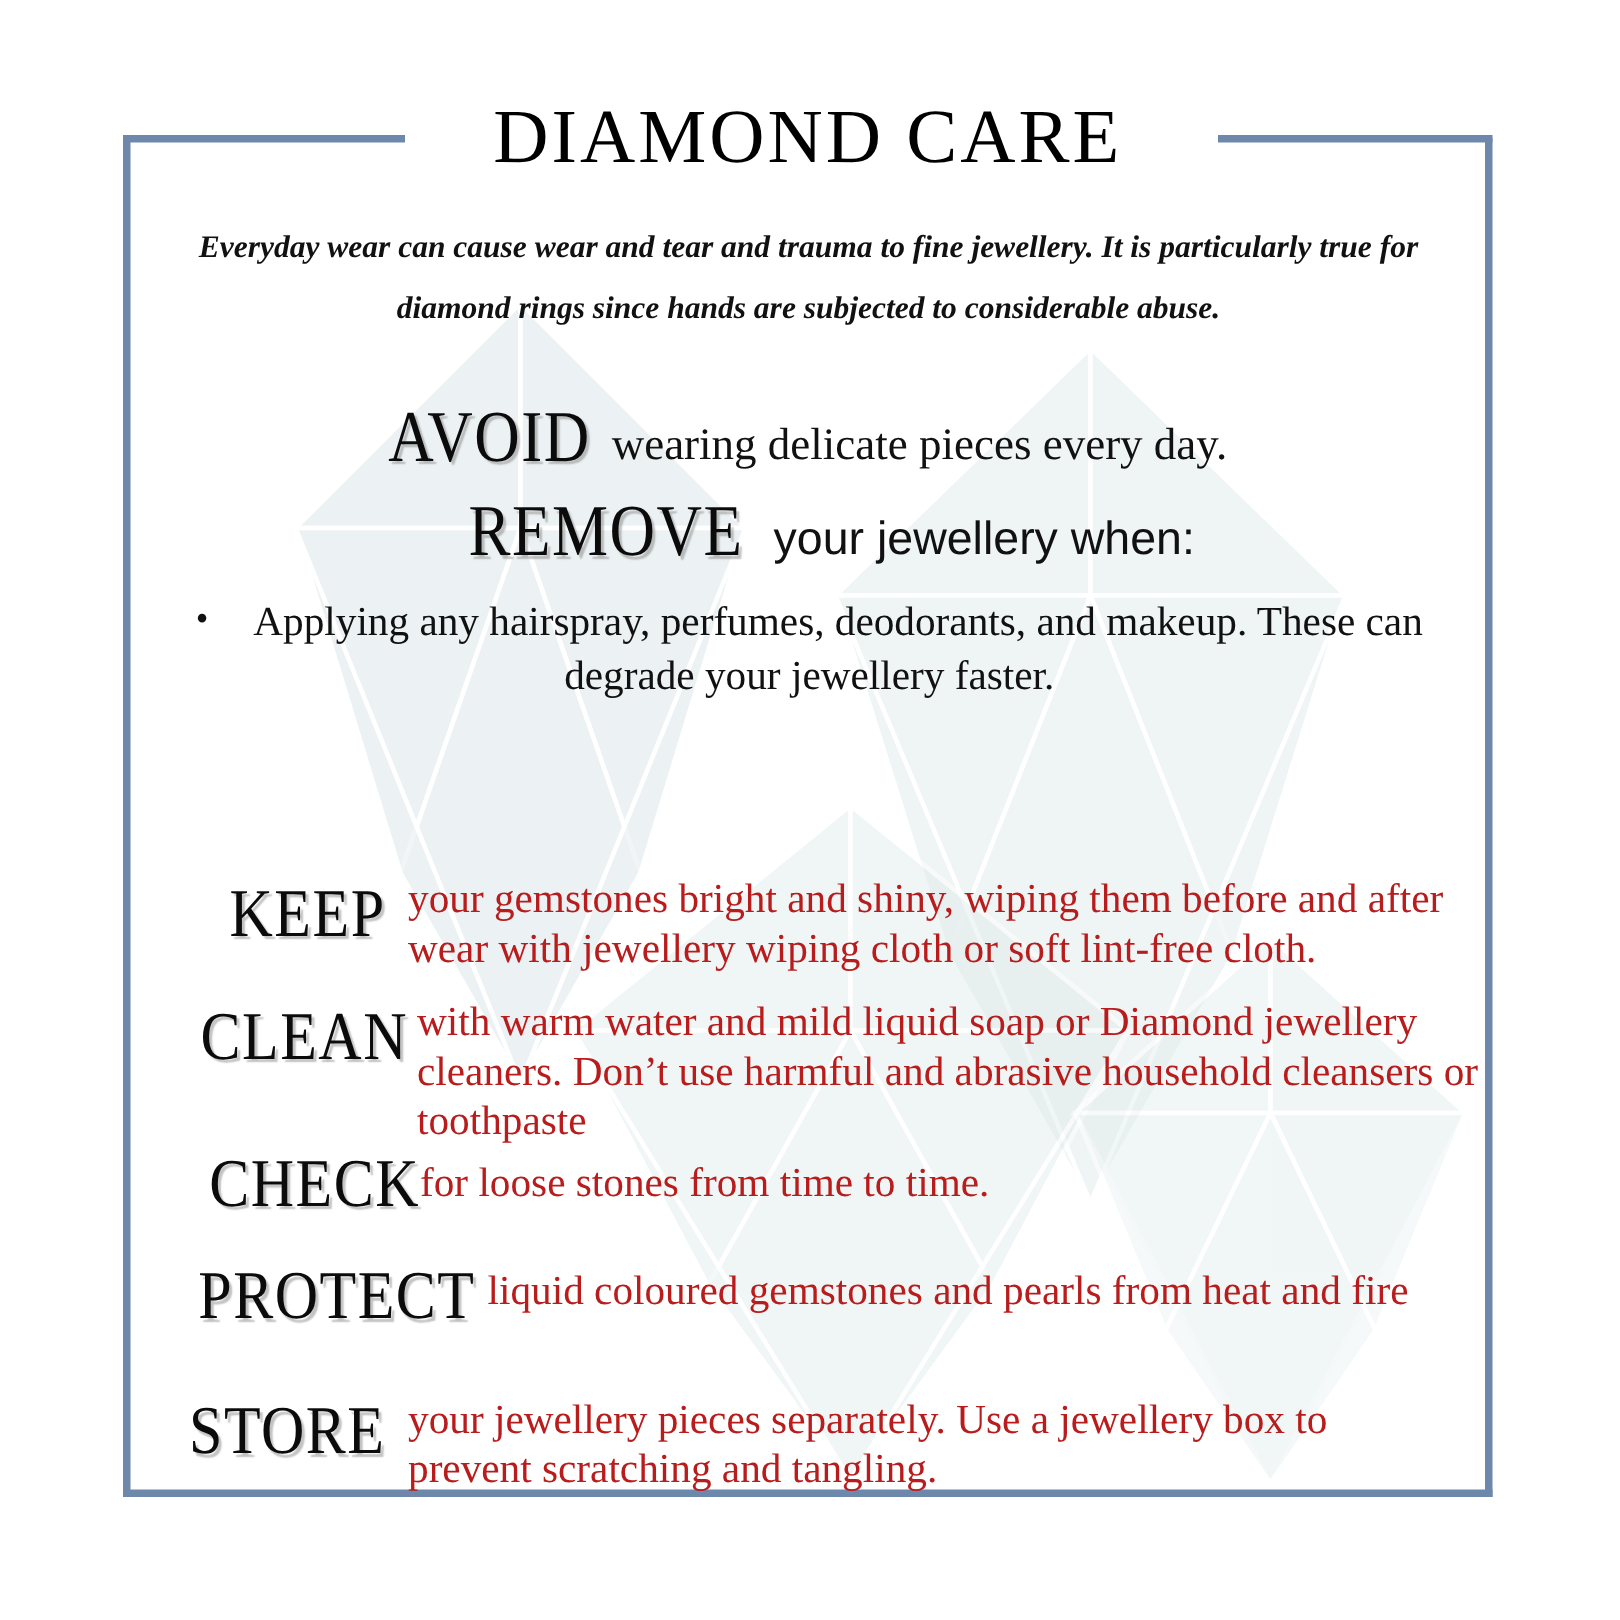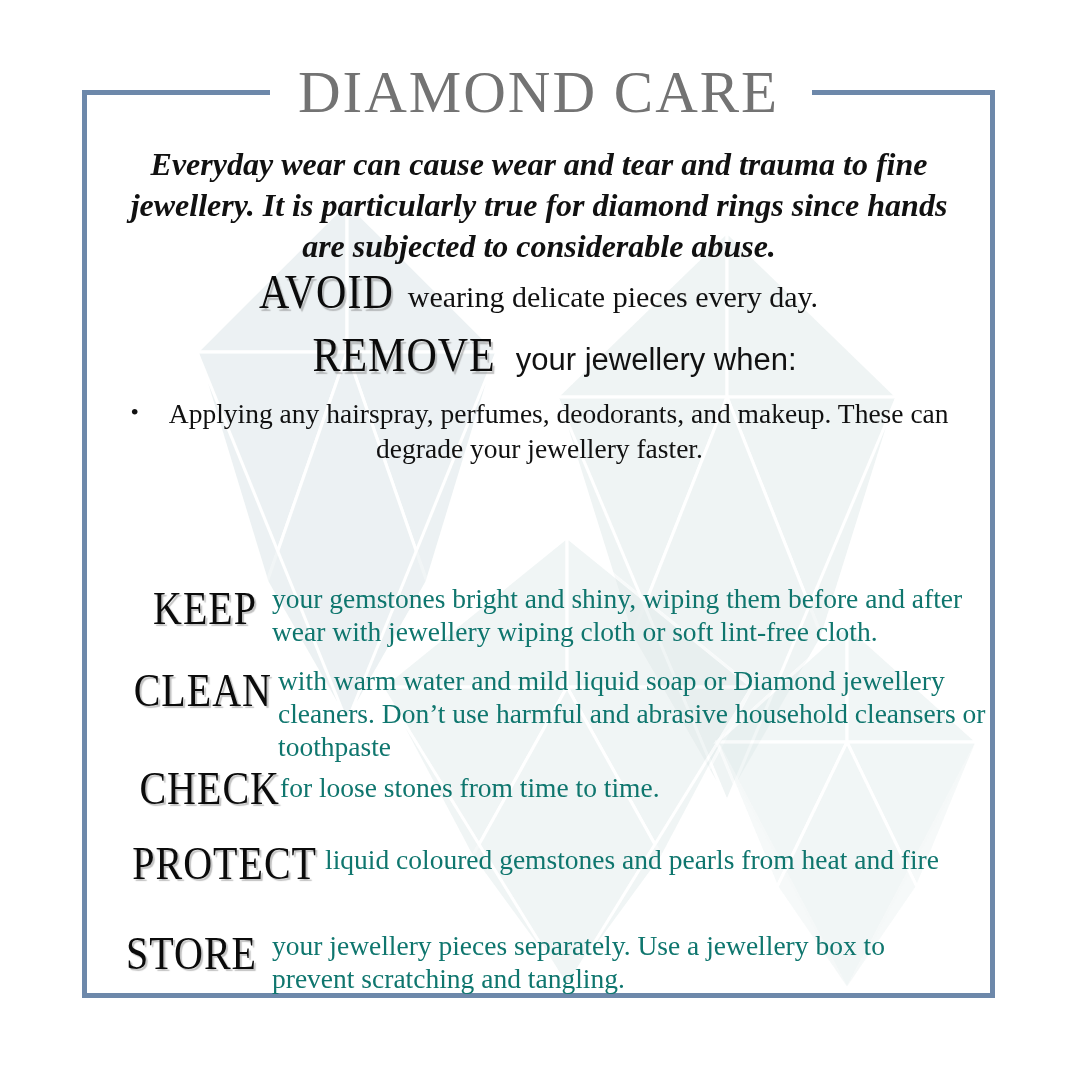--- a/index.html
+++ b/index.html
@@ -54,36 +54,36 @@
     width:913px; height:906px;
     z-index:2;
   }
 
   .title{
     position:absolute;
     left:0; top:-40px;
     width:913px;
     text-align:center;
     font-family:"Liberation Serif", serif;
-    font-size:59px;
+    font-size:51px;
     line-height:80px;
-    color:#737373;
+    color:#000000;
     letter-spacing:2px;
     white-space:nowrap;
   }
 
   .intro{
     position:absolute;
     left:26px; top:52px;
     width:862px;
     text-align:center;
     font-family:"Liberation Serif", serif;
     font-weight:bold;
     font-style:italic;
-    font-size:32px;
+    font-size:21px;
     line-height:41px;
     color:#111111;
   }
 
   
   .hw{
     font-family:"Liberation Serif", serif;
     font-weight:400;
     color:#0b0b0b;
     letter-spacing:1px;
@@ -158,21 +158,21 @@
     text-align:right;
     transform:scaleY(1.14);
     transform-origin:top right;
     white-space:nowrap;
   }
   .row .body{
     position:absolute;
     font-family:"Liberation Serif", serif;
     font-size:27.5px;
     line-height:33px;
-    color:#0f766e;
+    color:#b91c1c;
     text-align:left;
   }
 
   #row-keep{top:490px;}
   #row-keep .label{left:0;width:175px;top:2px;}
   #row-keep .body{left:190px;width:710px;top:0;}
 
   #row-clean{top:572px;}
   #row-clean .label{left:0;width:190px;top:2px;}
   #row-clean .body{left:196px;width:716px;top:0;}

